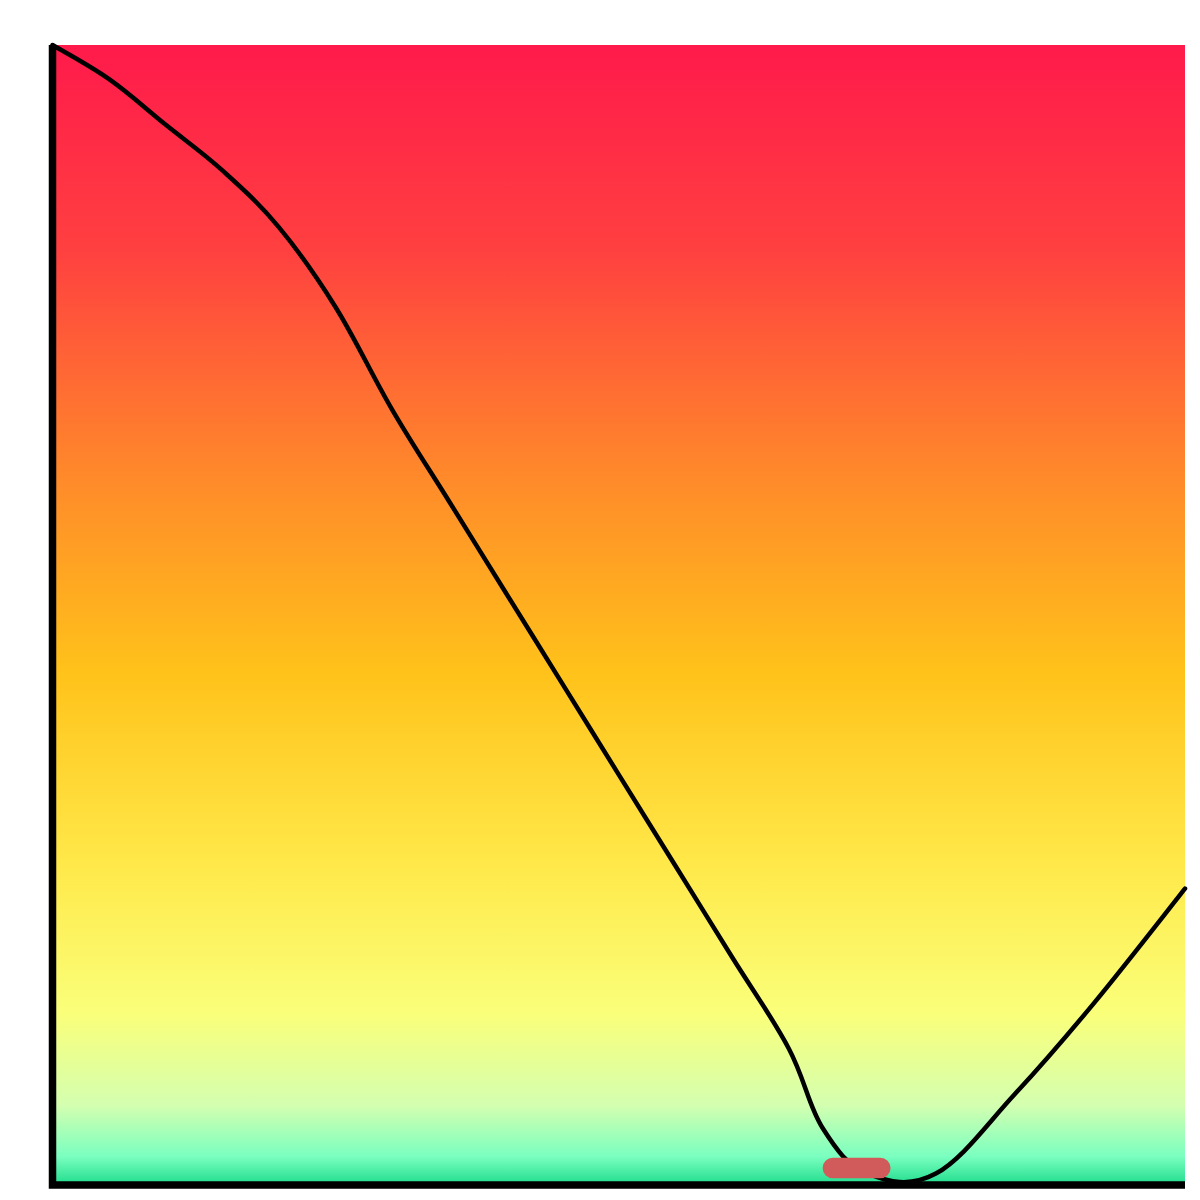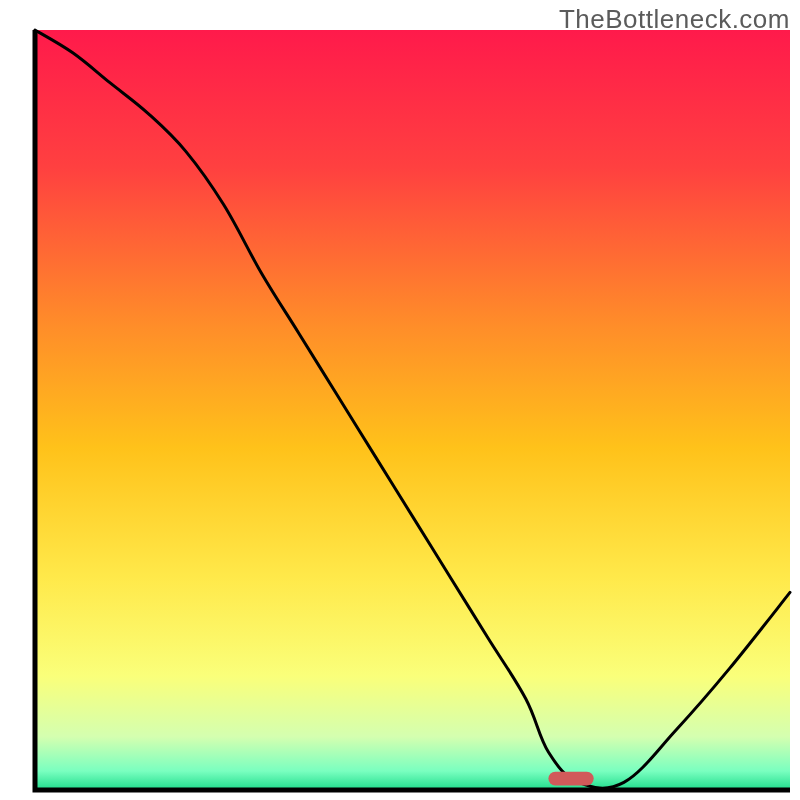--- a/index.html
+++ b/index.html
@@ -35,15 +35,14 @@
         </linearGradient>
   </defs>
   <g id="plot-group">
         <rect x="35" y="30" width="755" height="760" fill="url(#bg-grad)"></rect>
         <path d="M 35 30 L 35 790 L 790 790" stroke="#000000" stroke-width="5" fill="none"></path>
         <path d="M 35 30 C 41.795 34.10400000000001, 59.16 43.22400000000008, 72.75 52.80000000000007 C 86.34 62.376000000000055, 96.91 72.25599999999994, 110.5 83.19999999999993 C 124.09 94.14399999999992, 134.66 101.28800000000001, 148.25 113.60000000000002 C 161.84 125.91200000000003, 172.41 135.18400000000003, 186 151.60000000000002 C 199.59 168.01600000000002, 210.16 182.91199999999998, 223.75 204.79999999999995 C 237.34 226.68799999999993, 247.91 249.94399999999993, 261.5 273.19999999999993 C 275.09 296.45599999999996, 285.66 312.11199999999997, 299.25 334 C 312.84 355.88800000000003, 323.41 372.91200000000003, 337 394.8 C 350.59 416.688, 361.16 433.712, 374.75 455.6 C 388.34 477.48800000000006, 398.90999999999997 494.5120000000001, 412.5 516.4000000000001 C 426.09000000000003 538.2880000000001, 436.6600000000001 555.312, 450.25000000000006 577.2 C 463.84000000000003 599.0880000000001, 474.41 616.112, 488 638 C 501.59 659.888, 514.8779999999999 678.28, 525.75 698.8 C 536.6220000000001 719.3199999999999, 538.8870000000001 736.952, 548.4000000000001 752 C 557.9130000000001 767.048, 565.01 776.928, 578.6 782.4 C 592.19 787.872, 606.233 791.976, 623.9 782.4 C 641.567 772.824, 657.724 749.72, 676.75 729.2 C 695.776 708.6800000000001, 709.215 693.024, 729.6 668.4 C 749.985 643.776, 779.128 606.0799999999999, 790 592.4" stroke="#000000" stroke-width="3" fill="none" stroke-linecap="round" stroke-linejoin="round"></path>
         <rect x="548.4000000000001" y="771.76" width="45.299999999999955" height="13.680000000000064" rx="6.840000000000032" fill="#d15a5a"></rect>
       </g>
 </svg>
 
-<div class="watermark">TheBottleneck.com</div>
 
 </div>
 
 </body></html>

